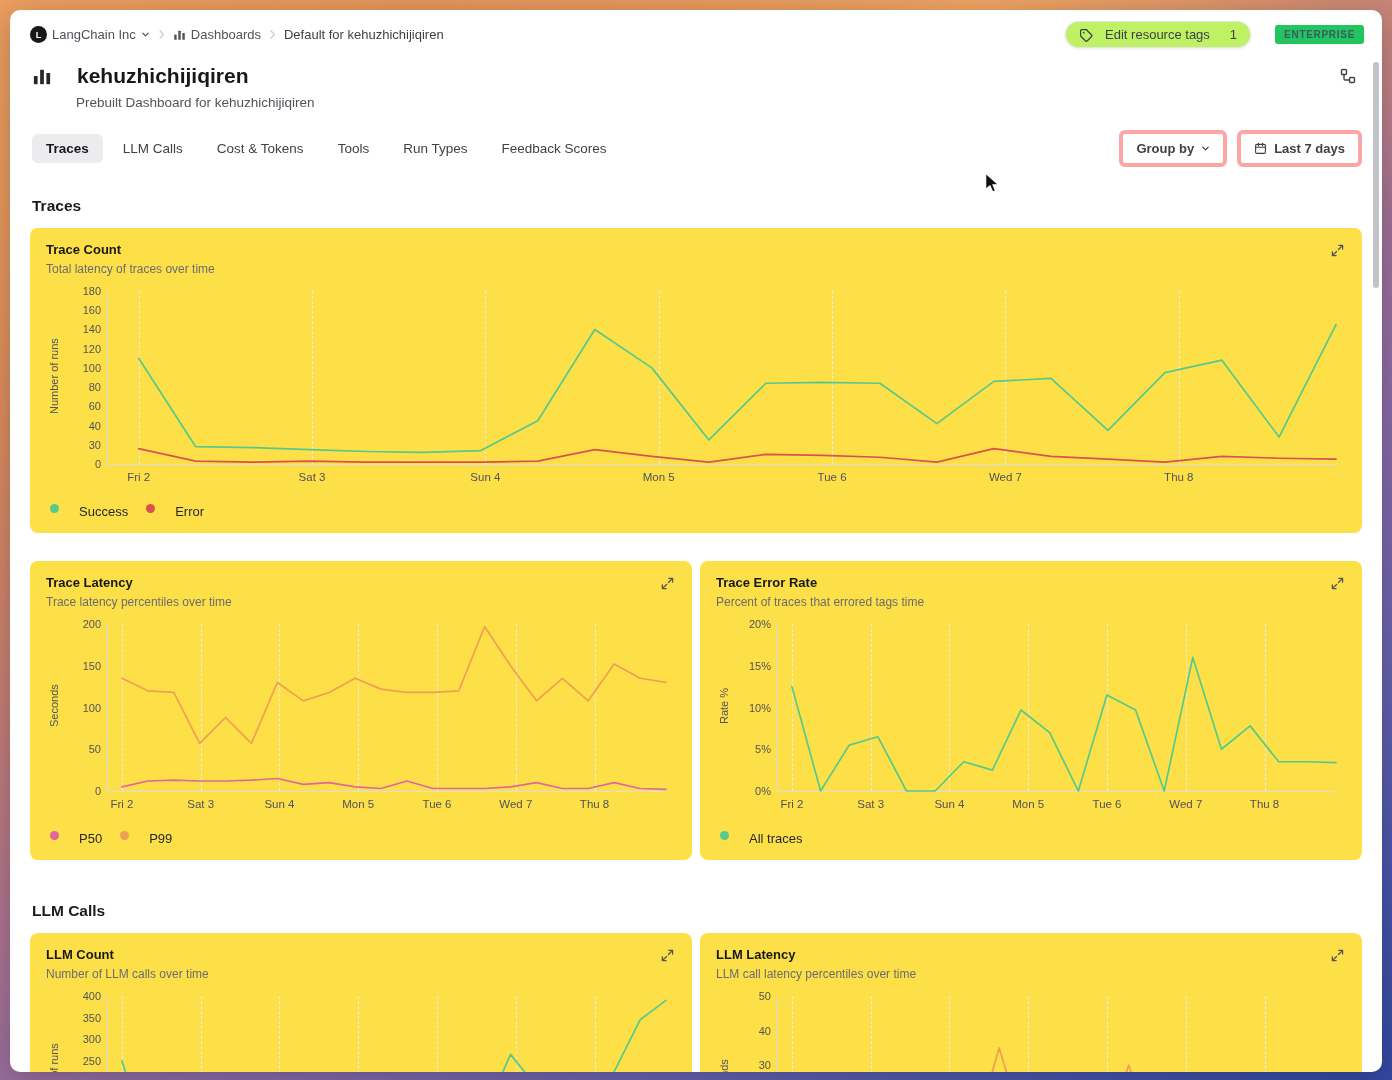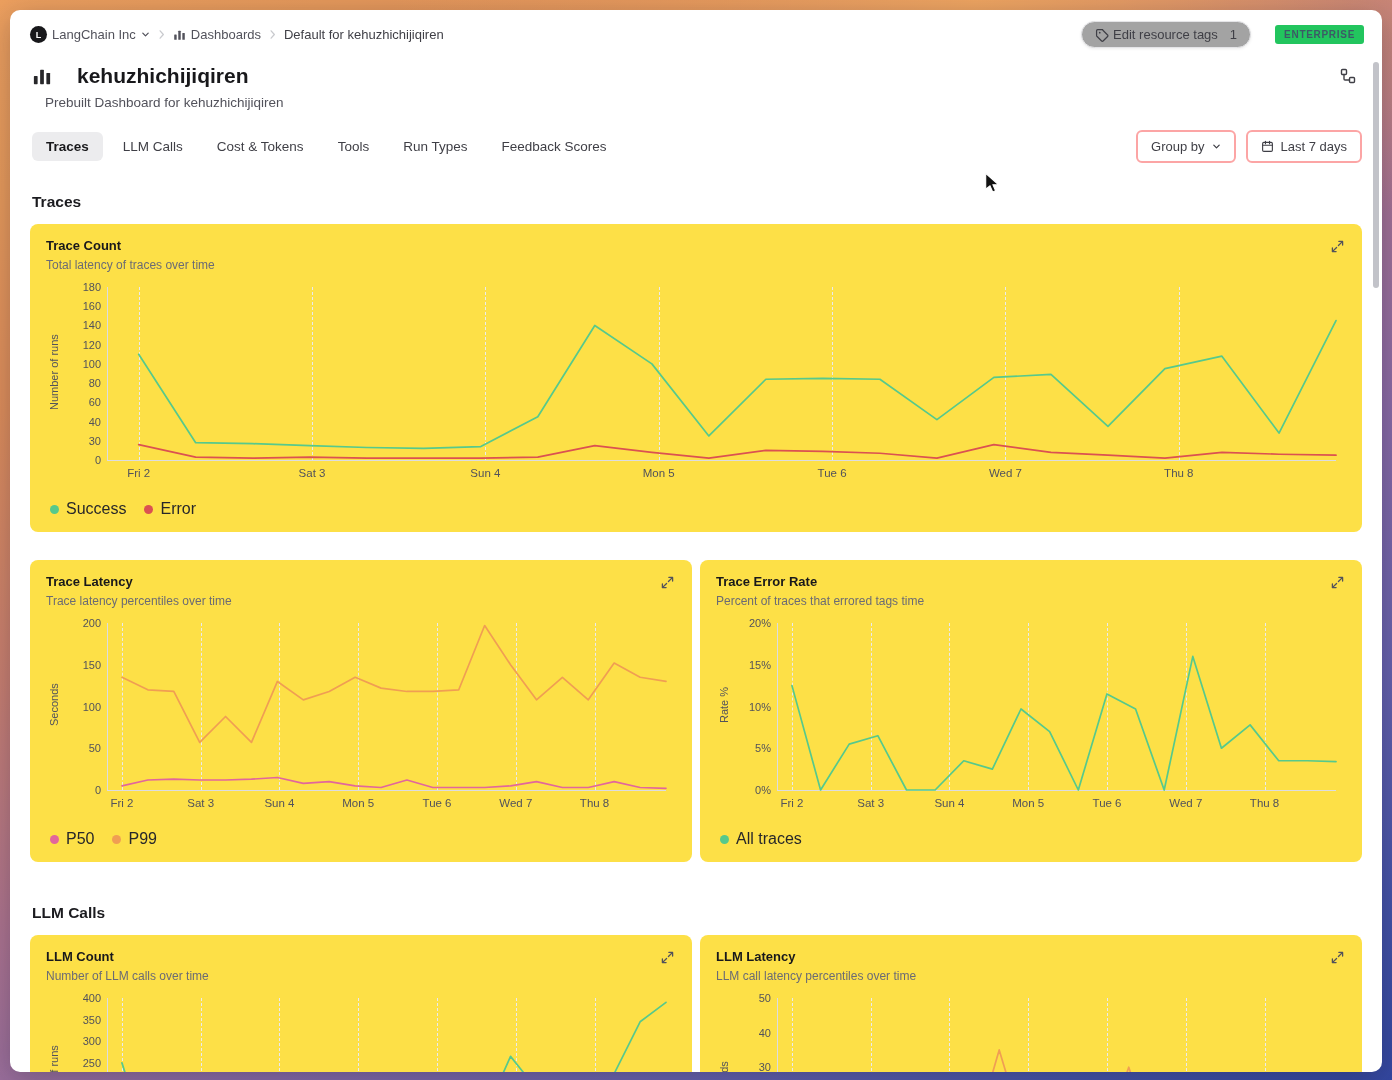--- a/index.html
+++ b/index.html
@@ -18,40 +18,40 @@
   }
   
   .topbar { display: flex; align-items: center; padding: 11px 18px 4px 20px; }
   .crumbs { display: flex; align-items: center; gap: 7px; font-size: 13px; color: #52525b; }
   .avatar { width: 17px; height: 17px; border-radius: 50%; background: #18181b; color: #fff;
     font-size: 9px; font-weight: 700; display: flex; align-items: center; justify-content: center; }
   .crumb-link { display: flex; align-items: center; gap: 5px; cursor: pointer; }
   .crumb-sep { color: #c9cace; display: flex; }
   .crumb-current { color: #3f3f46; }
   .spacer { flex: 1; }
-  .tag-pill { display: flex; align-items: center; gap: 4px; background: #a3a3a3; border: 1px solid #e4e4e7;
+  .tag-pill { display: flex; align-items: center; gap: 12px; background: #bef264; border: 1px solid #e4e4e7;
     border-radius: 16px; padding: 5px 13px; font-size: 13px; color: #3f3f46; cursor: pointer;
     box-shadow: 0 1px 3px rgba(0,0,0,.08); }
   .tag-count { margin-left: 8px; color: #3f3f46; }
   .ent-badge { background: #22c55e; color: #3c5a66; font-size: 10px; font-weight: 700;
     letter-spacing: .7px; padding: 4px 9px; border-radius: 3px; margin-left: 24px; }
   
   .header-row { display: flex; align-items: flex-start; padding: 12px 22px 0 22px; }
   .title-wrap { display: flex; align-items: center; gap: 25px; }
   .page-title { font-size: 21px; font-weight: 700; color: #18181b; }
-  .page-sub { font-size: 13.5px; color: #52525b; margin: 7px 0 0 13px; }
+  .page-sub { font-size: 13.5px; color: #52525b; margin: 7px 0 0 44px; }
   .icon-btn { background: none; border: none; color: #3f3f46; cursor: pointer; padding: 4px; }
   
   .tabs-row { display: flex; align-items: center; padding: 20px 20px 0 22px; gap: 6px; }
   .tab { padding: 7px 14px; font-size: 13.5px; color: #3f3f46; border-radius: 6px; cursor: pointer;
     border: none; background: none; font-family: inherit; white-space: nowrap; }
   .tab.active { background: #ececee; color: #18181b; font-weight: 600; }
-  .btn { display: flex; align-items: center; gap: 7px; border: 2px solid #fca5a5; background: #fff;
+  .btn { display: flex; align-items: center; gap: 7px; border: 4px solid #fca5a5; background: #fff;
     border-radius: 6px; padding: 7px 13px; font-size: 13px; color: #3f3f46; cursor: pointer;
-    font-family: inherit; white-space: nowrap; }
+    font-family: inherit; white-space: nowrap; font-weight: bold; }
   .controls { display: flex; gap: 10px; }
   
   .content { padding: 0 20px; }
   .section-title { font-size: 15.5px; font-weight: 700; color: #1b1b1f; margin: 30px 2px 13px 2px; }
   .card { background: #fde047; border-radius: 8px; padding: 14px 16px 10px 16px; }
   .card.mb { margin-bottom: 28px; }
   .two-col { display: grid; grid-template-columns: 1fr 1fr; gap: 8px; }
   .card-head { display: flex; align-items: flex-start; }
   .card-head-text { flex: 1; }
   .card-title { font-size: 13px; font-weight: 700; color: #18181b; }
@@ -65,21 +65,21 @@
   .chart { flex: 1; position: relative; }
   .plot { position: absolute; left: 46px; right: 10px; top: 5px; bottom: 27px;
     border-left: 1px solid #dcdce1; border-bottom: 1px solid #dcdce1; }
   .ytick { position: absolute; right: calc(100% + 7px); transform: translateY(50%);
     font-size: 11px; color: #52525b; white-space: nowrap; }
   .xtick { position: absolute; top: calc(100% + 7px); transform: translateX(-50%);
     font-size: 11.5px; color: #52525b; white-space: nowrap; }
   .grid-v { position: absolute; top: 0; bottom: 0; border-left: 1px dashed #eaeaee; }
   .plot svg { position: absolute; inset: 0; width: 100%; height: 100%; overflow: visible; display: block; }
   .legend { display: flex; gap: 18px; margin: 12px 0 4px 4px; }
-  .legend-item { display: flex; align-items: center; gap: 7px; font-size: 16px; color: #27272a; cursor: pointer; }
+  .legend-item { display: flex; gap: 20px; font-size: 13px; color: #27272a; cursor: pointer; }
   .dot { width: 9px; height: 9px; border-radius: 50%; flex: none; }
   
   .scroll-thumb { position: absolute; right: 3px; top: 52px; width: 6px; height: 226px;
     background: #c2c3c9; border-radius: 3px; }
   .cursor { position: absolute; left: 984px; top: 172px; z-index: 60; pointer-events: none; }
   svg.stroke-ic { fill: none; stroke: currentColor; stroke-width: 1.4; stroke-linecap: round; stroke-linejoin: round; }
 </style>
 </head>
 <body>
 

